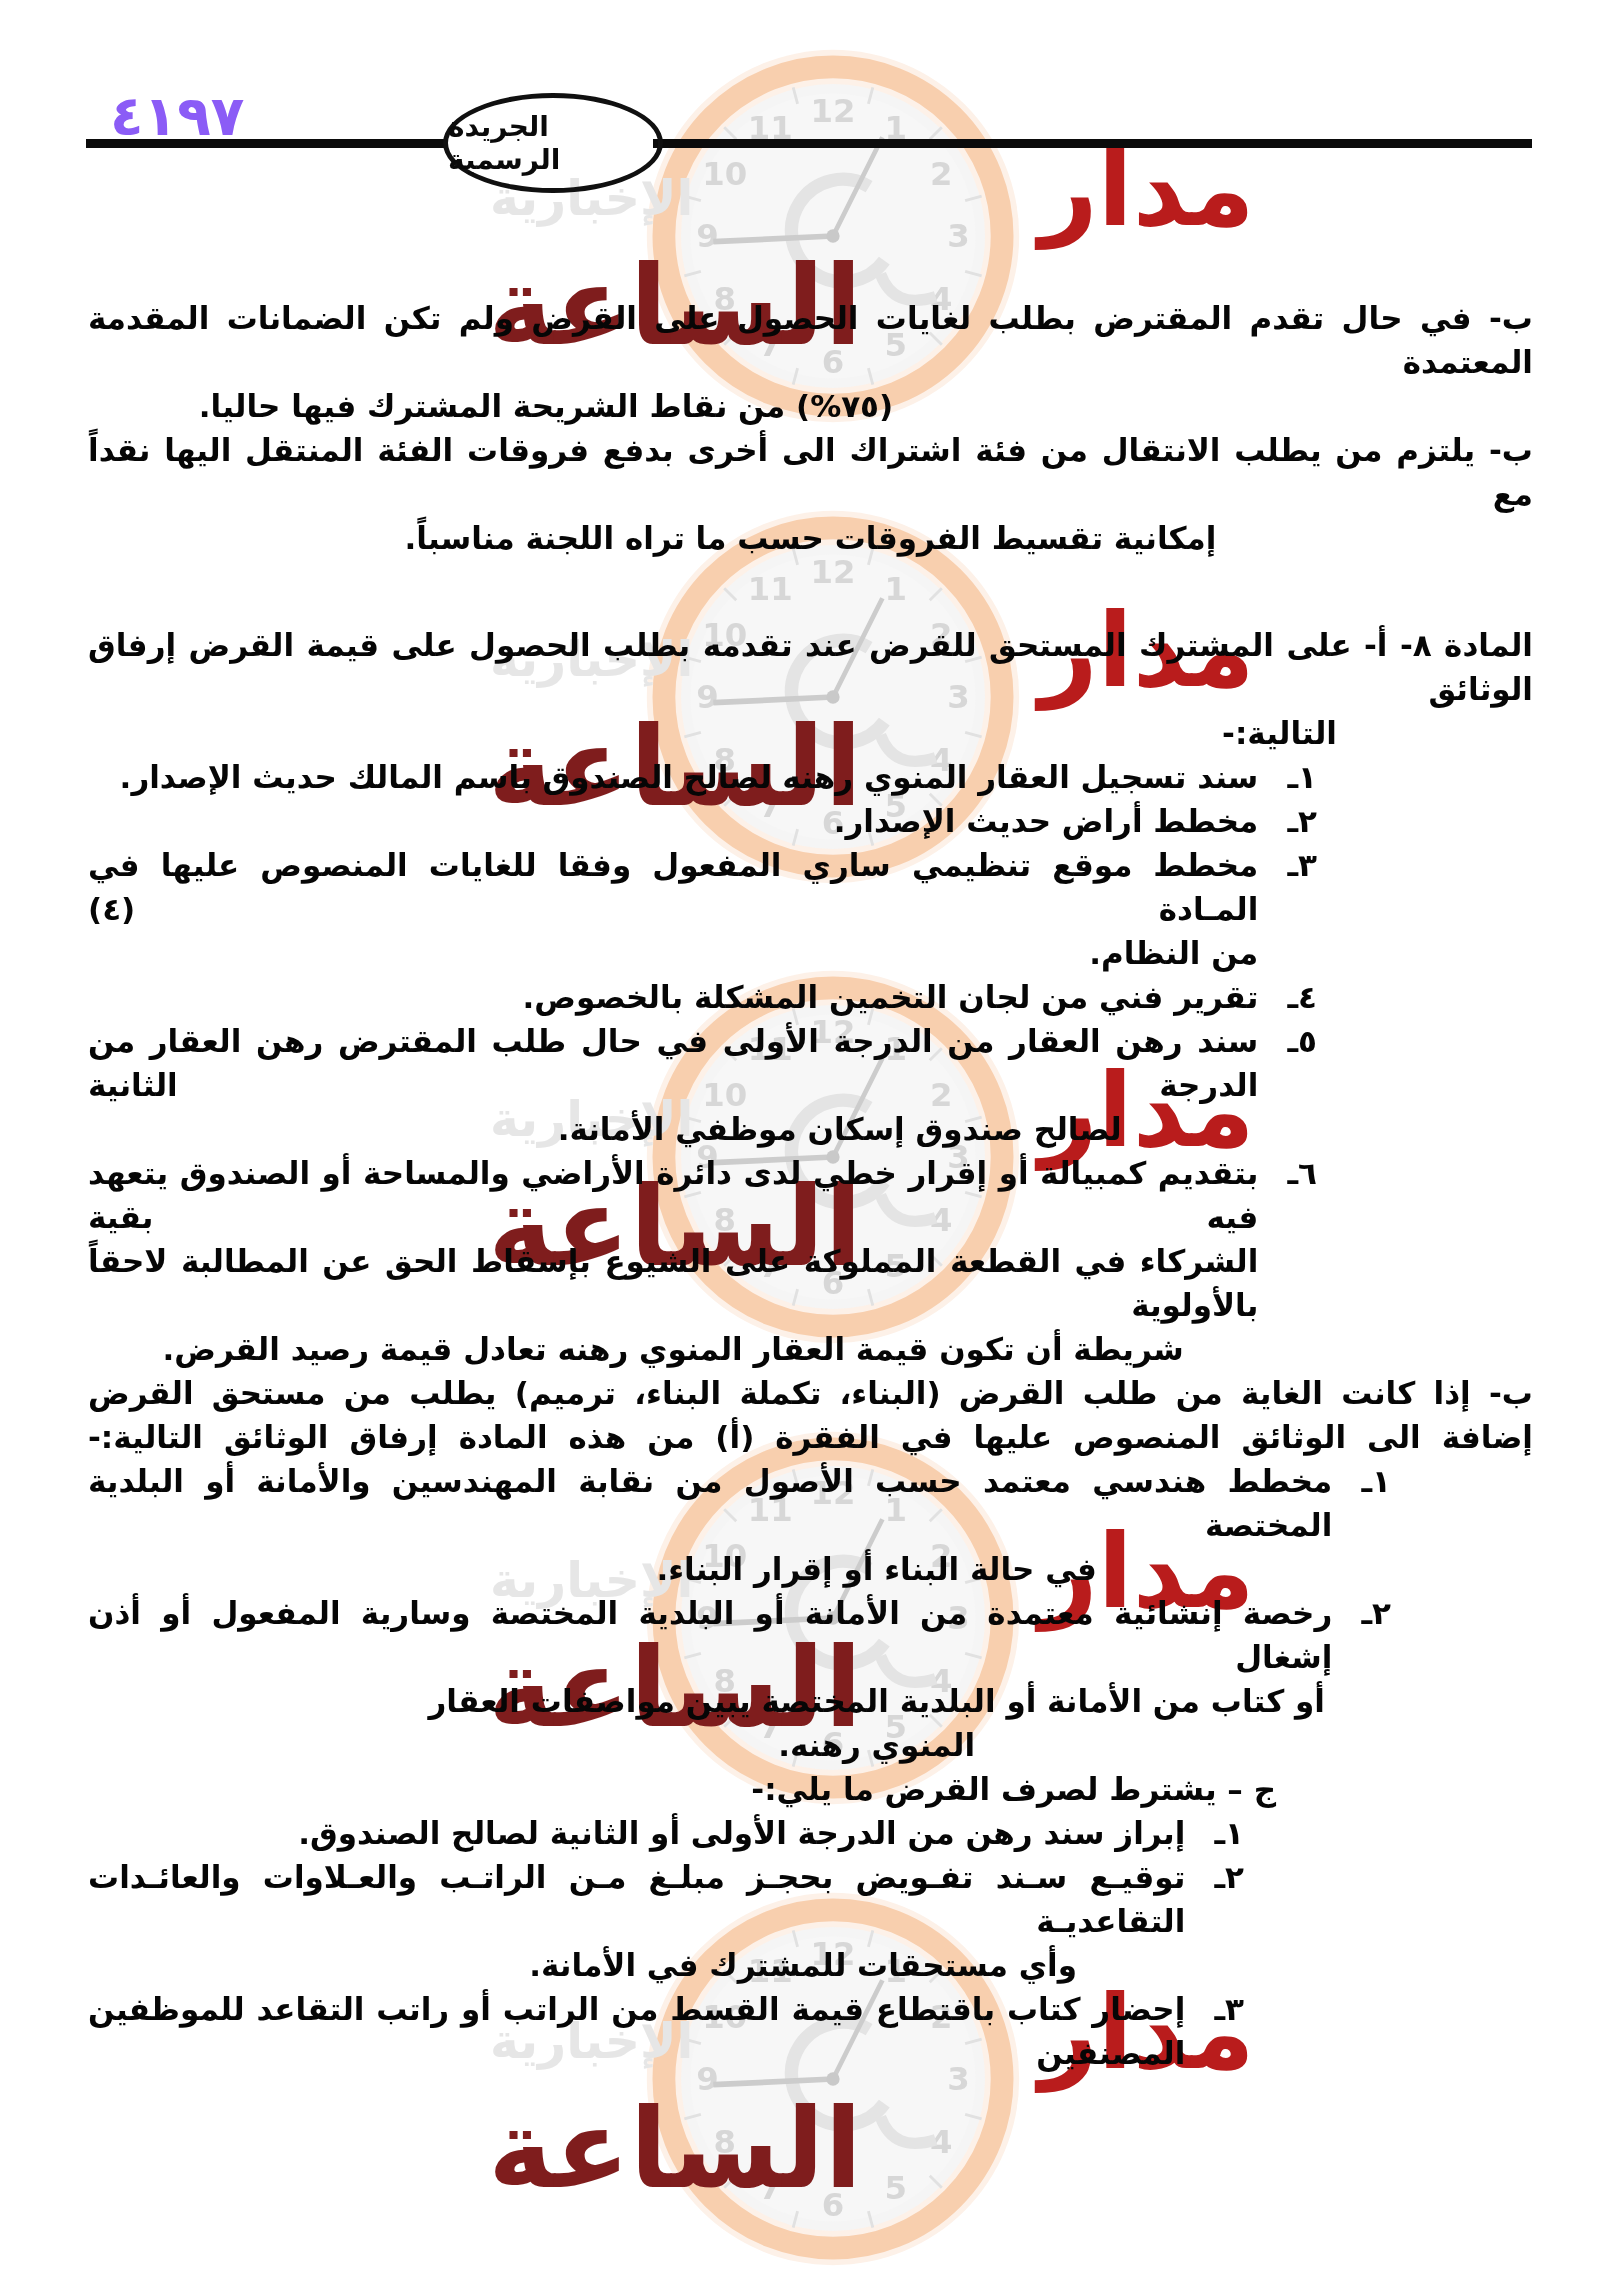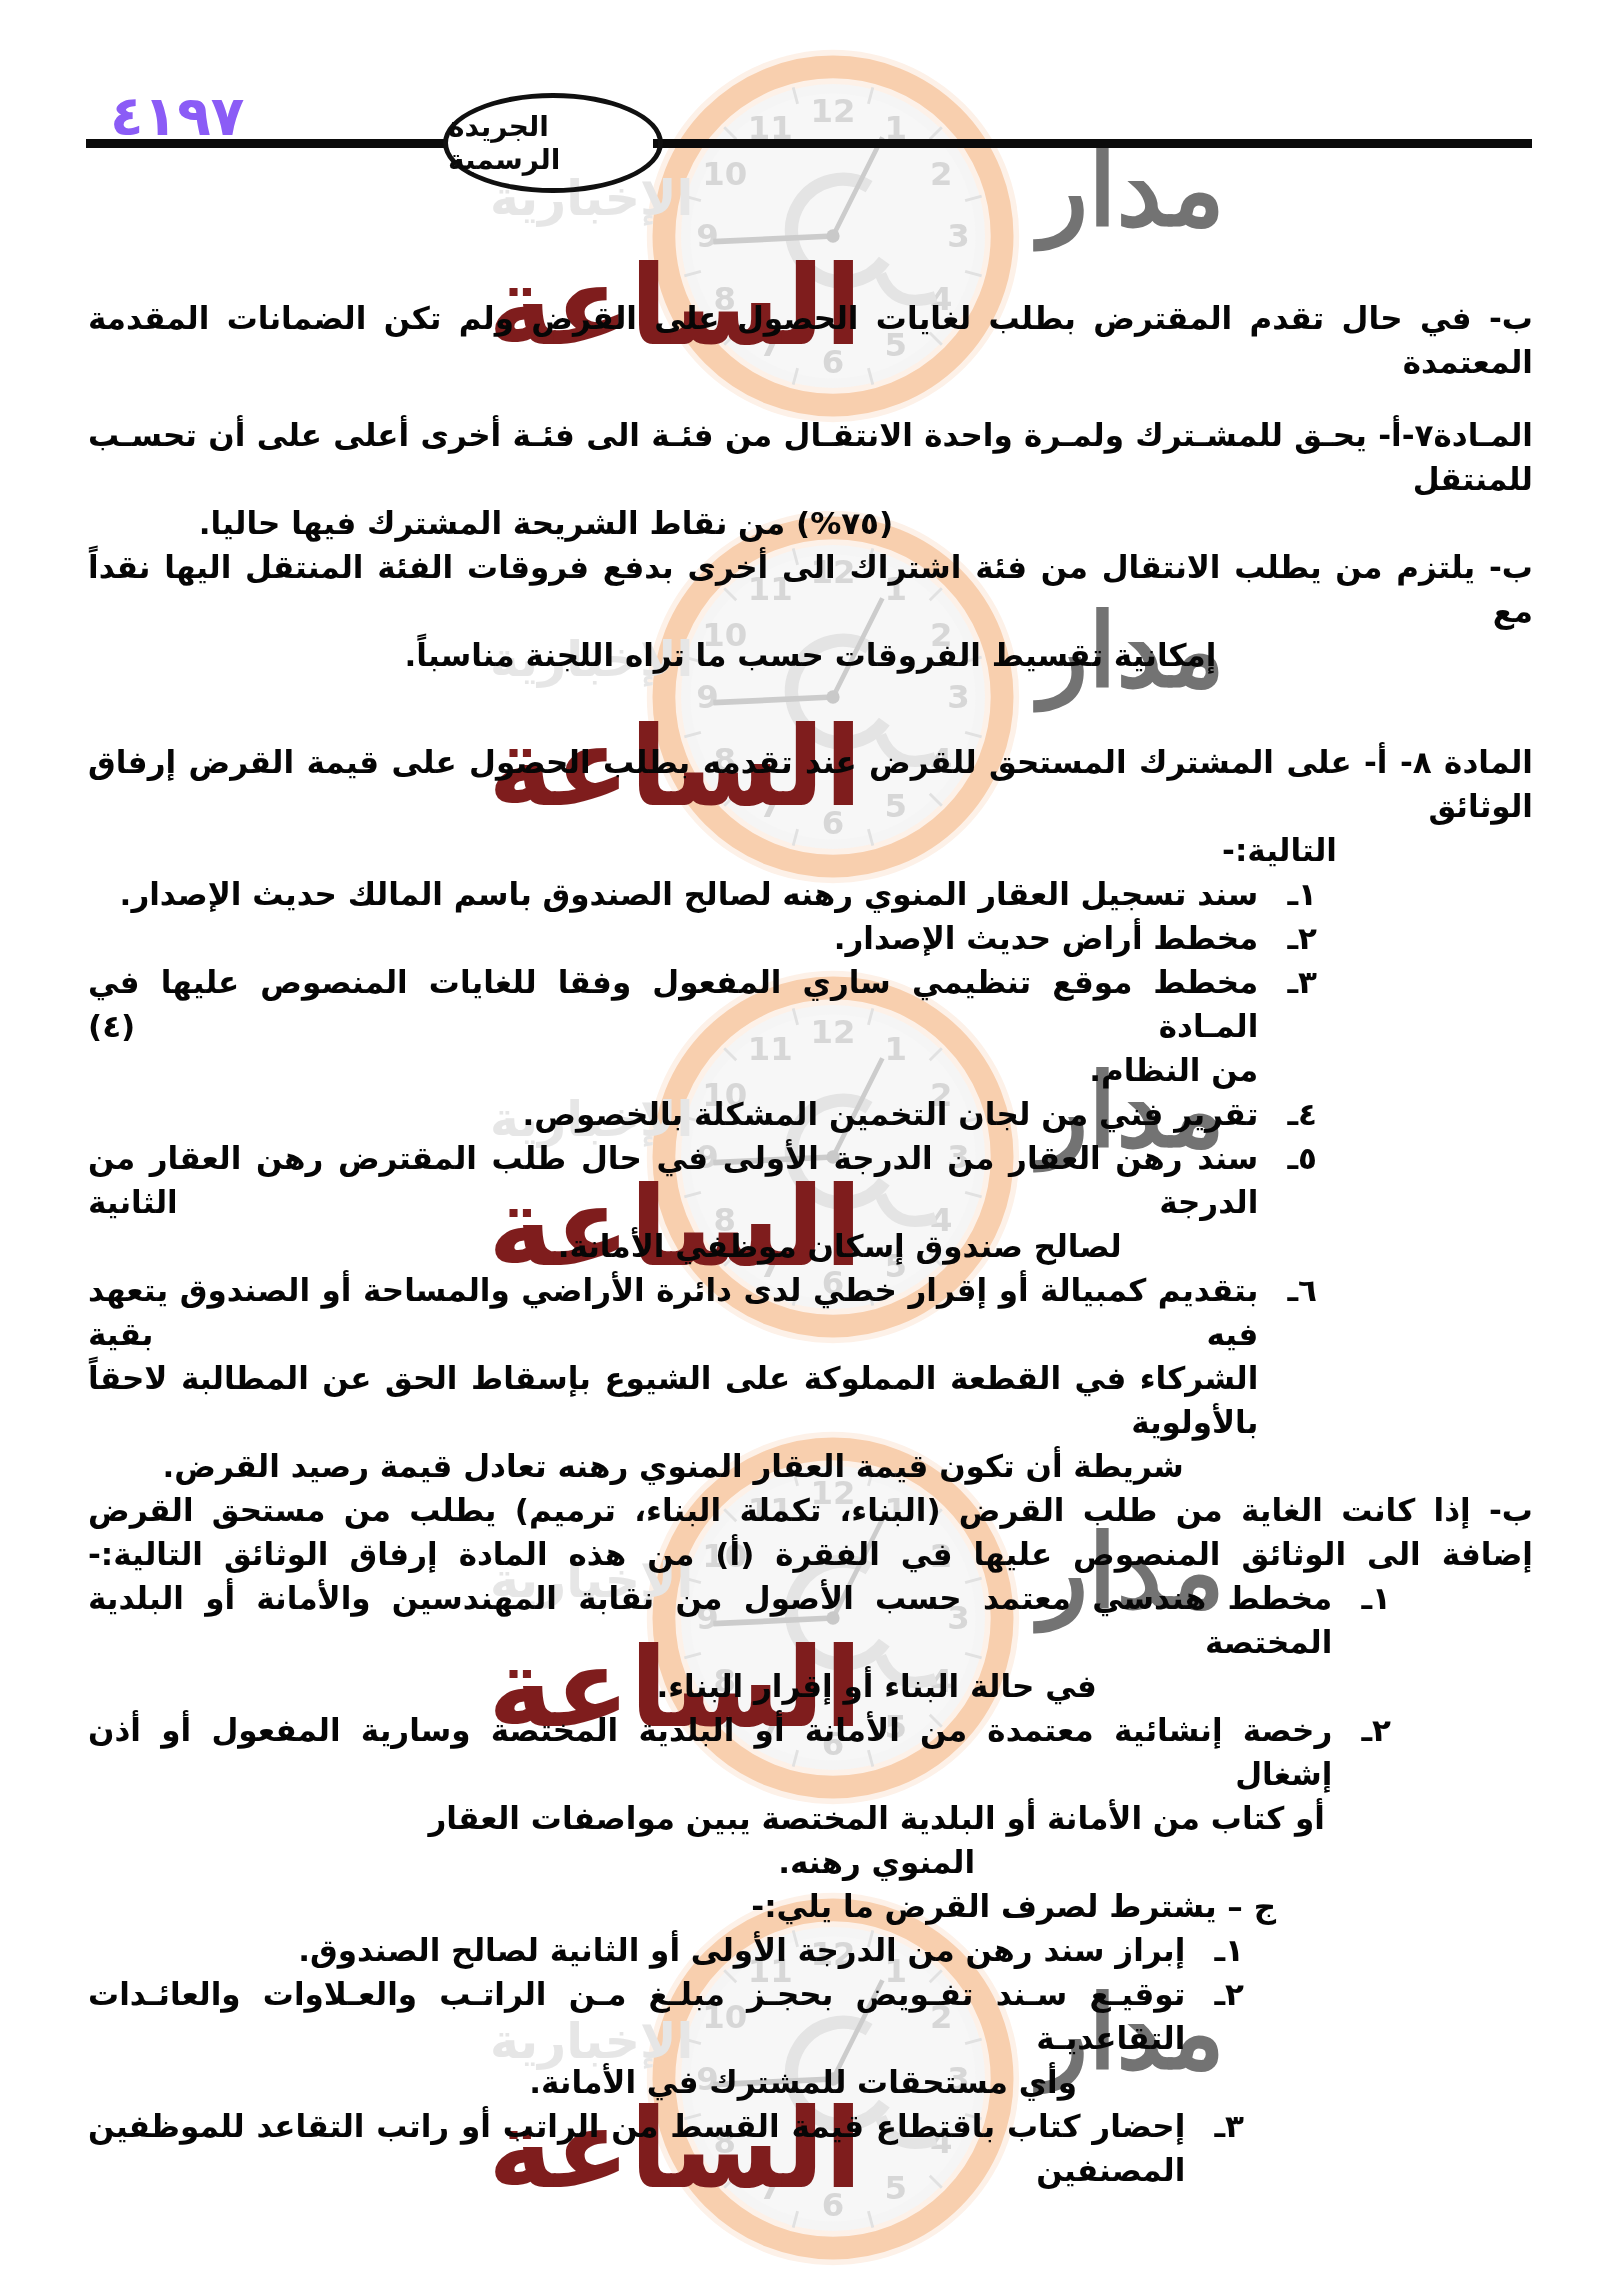--- a/index.html
+++ b/index.html
@@ -4,21 +4,21 @@
 <style>
   html,body{margin:0;padding:0;}
   body{
     width:1621px;height:2293px;position:relative;overflow:hidden;
     background:#ffffff;font-family:"DejaVu Sans",sans-serif;
   }
   
   .wm{position:absolute;left:0;width:1621px;height:461px;z-index:0;pointer-events:none;}
   .wm-clock{position:absolute;left:643px;top:41px;width:380px;height:380px;}
   .wm-txt{position:absolute;color:#eaeaea;font-weight:bold;white-space:nowrap;}
-  .wm-madar{left:1039px;top:125px;font-size:102px;color:#737373;font-family:Liberation Serif, serif;}
+  .wm-madar{left:1039px;top:125px;font-size:102px;color:#b91c1c;}
   .wm-ikh{left:490px;top:165px;font-size:49px;color:#e6e6e6;}
   .wm-saa{left:488px;top:237px;font-size:110px;color:#7f1d1d;letter-spacing:2px;}
   
   .page-num{position:absolute;left:110px;top:84px;z-index:2;font-size:55px;font-weight:bold;color:#8b5cf6;letter-spacing:3.9px;}
   .rule{position:absolute;top:139px;height:8.8px;background:#0b0b0b;z-index:2;}
   .rule.left{left:86px;width:359px;}
   .rule.right{left:653px;width:879px;}
   .oval{position:absolute;left:443px;top:93px;width:210px;height:90px;z-index:2;
     border:5.9px solid #101010;border-radius:50%;background:transparent;
     display:flex;align-items:center;justify-content:center;}
@@ -136,21 +136,20 @@
 <div class="rule left"></div>
 <div class="rule right"></div>
 <div class="oval">
   <span class="oval-title">الجريدة الرسمية</span>
 </div>
 
 <div class="doc">
 
   <div class="ln lj">ب- في حال تقدم المقترض بطلب لغايات الحصول على القرض ولم تكن الضمانات المقدمة المعتمدة</div>
 
-  <div class="ln lj gap1">المـادة٧-أ- يحـق للمشـترك ولمـرة واحدة الانتقـال من فئـة الى فئـة أخرى أعلى على أن تحسـب للمنتقل</div>
   <div class="ln l75">(٧٥%) من نقاط الشريحة المشترك فيها حاليا.</div>
   <div class="ln lj">ب- يلتزم من يطلب الانتقال من فئة اشتراك الى أخرى بدفع فروقات الفئة المنتقل اليها نقداً مع</div>
   <div class="ln lc">إمكانية تقسيط الفروقات حسب ما تراه اللجنة مناسباً.</div>
 
   <div class="ln lj gap2">المادة ٨- أ- على المشترك المستحق للقرض عند تقدمه بطلب الحصول على قيمة القرض إرفاق الوثائق</div>
   <div class="ln lr ind-talia">التالية:-</div>
 
   <div class="item ind-a">
     <span class="num">١ـ</span>
     <div class="txt">

